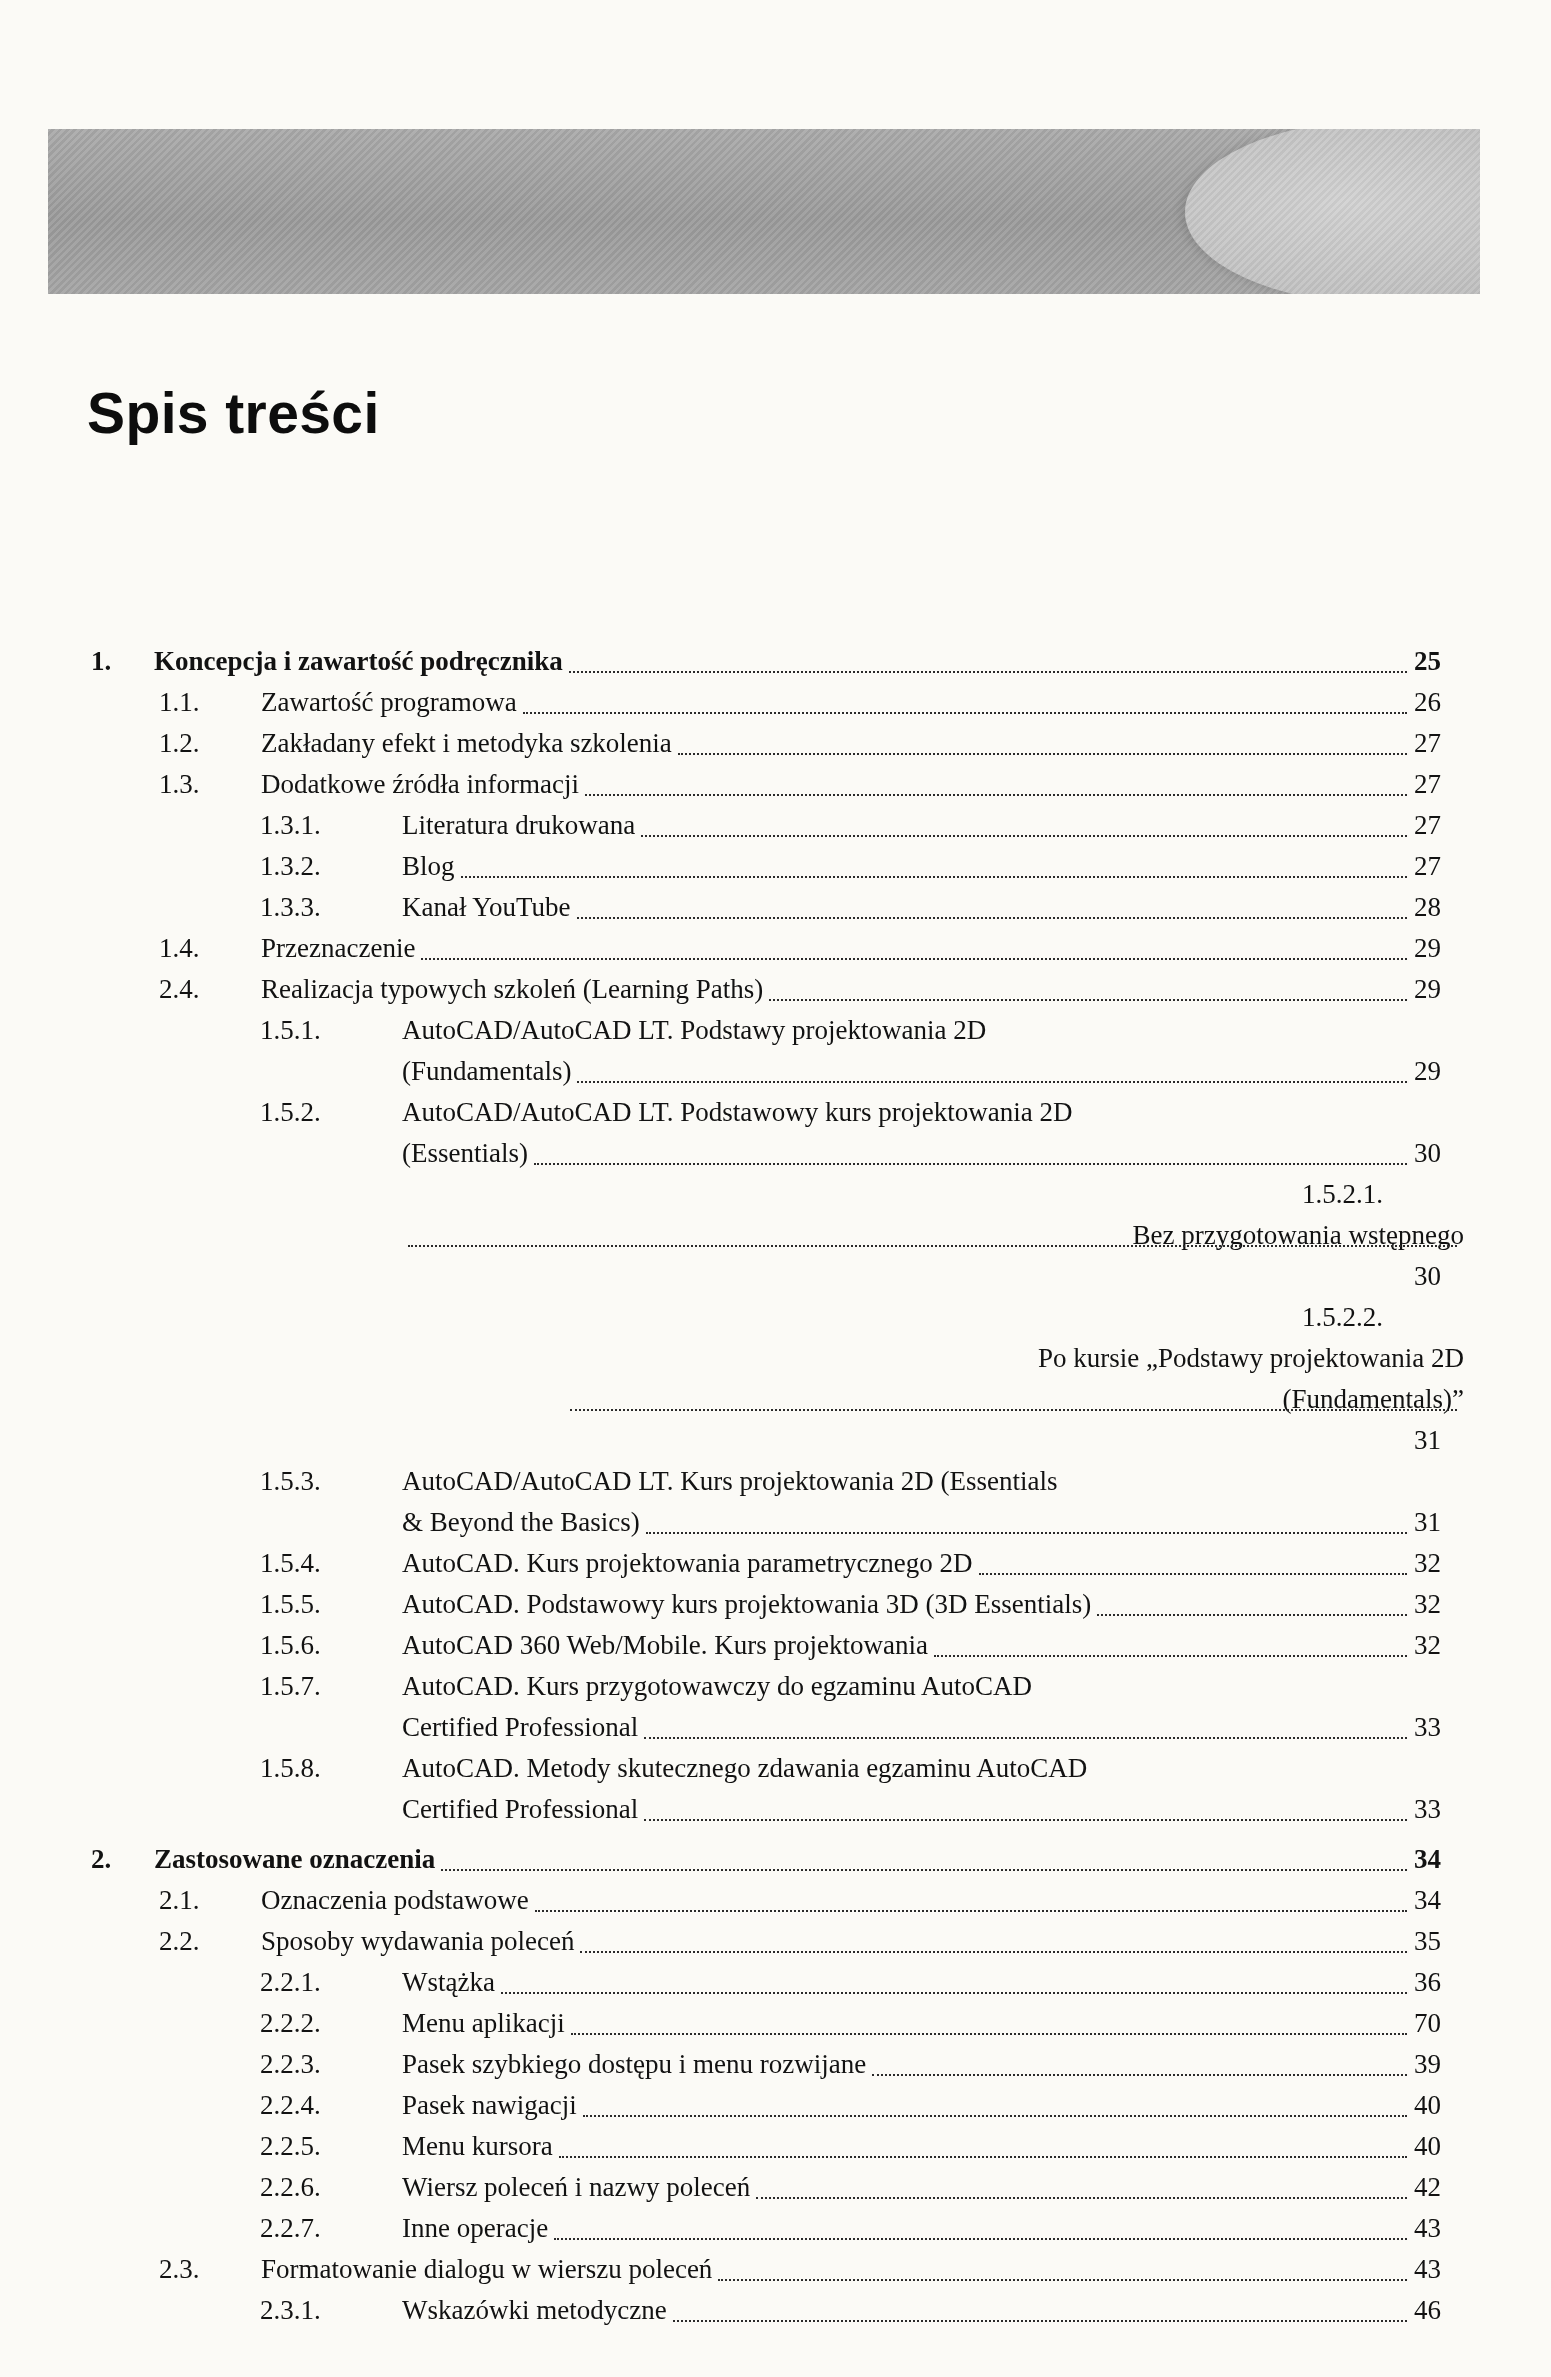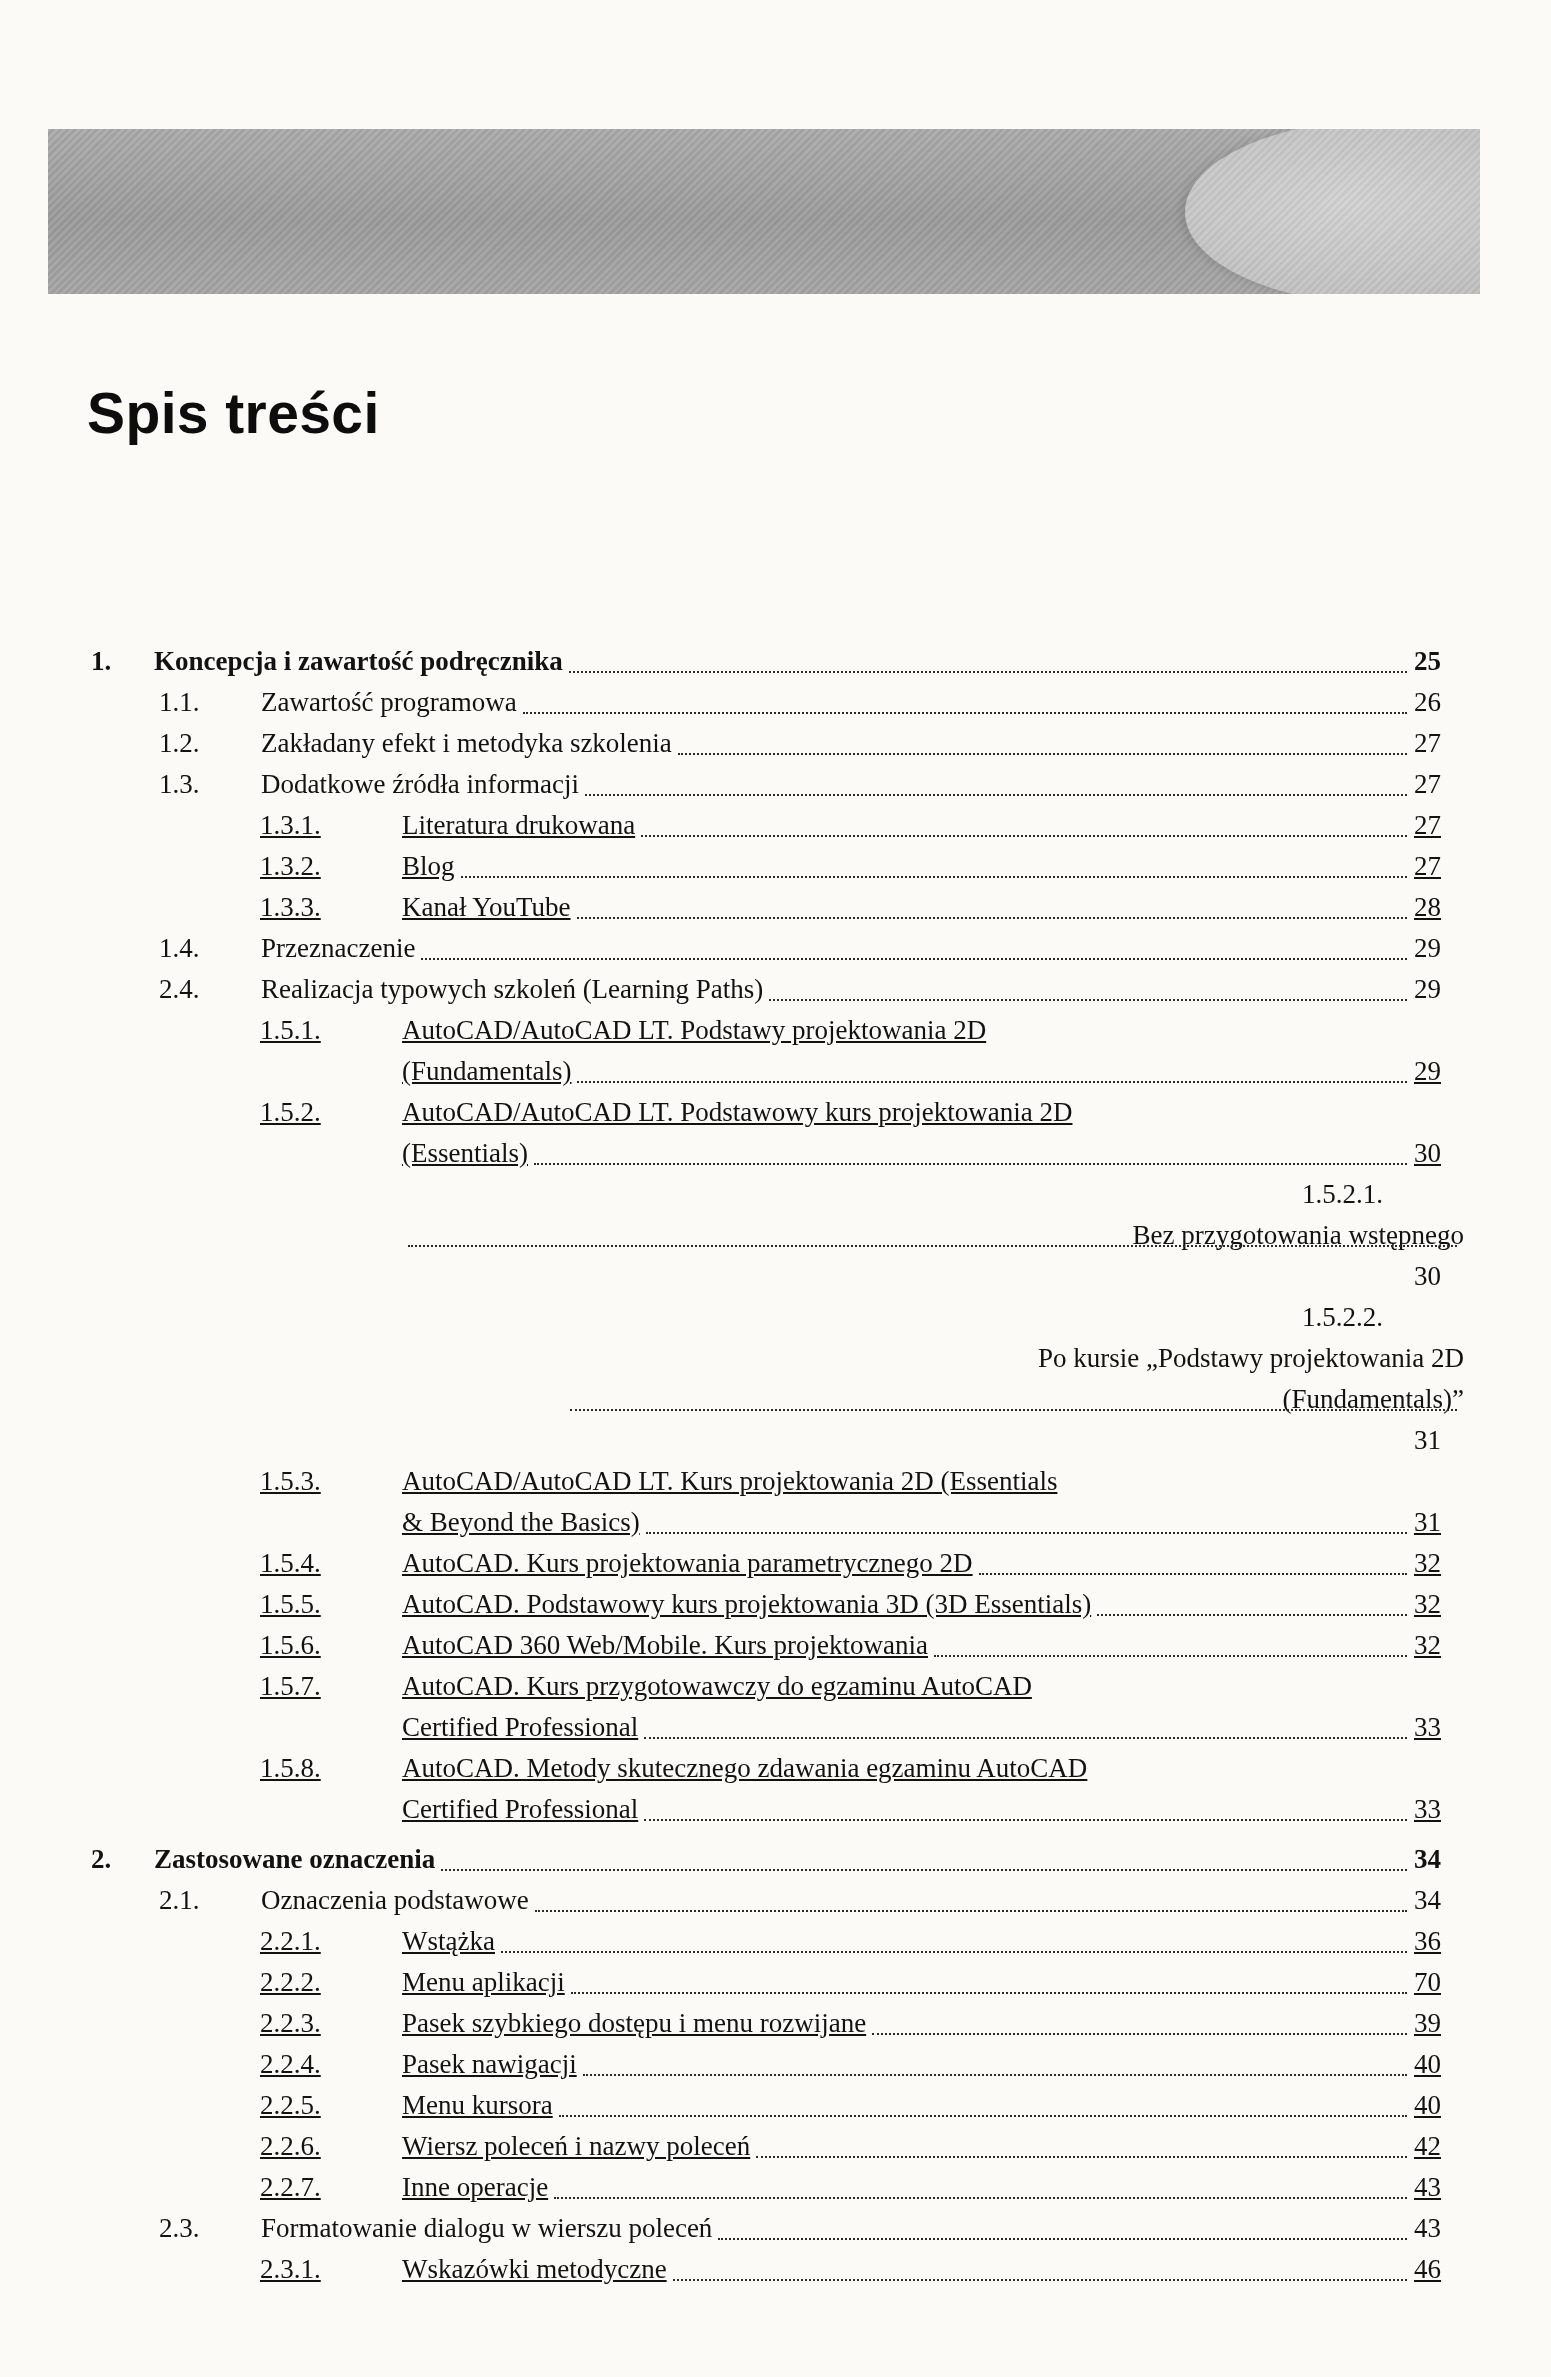--- a/index.html
+++ b/index.html
@@ -69,21 +69,21 @@
     line-height: 41px;
     white-space: nowrap;
   }
   .toc-row.level-1 { font-weight: 700; }
   .toc-row.level-1:not(:first-child) { margin-top: 8.7px; }
 
   .num { flex: 0 0 auto; }
   .level-1 > .num { width: 63px; }
   .level-2 { padding-left: 68px; font-family: Liberation Serif, serif; }
   .level-2 > .num { width: 102px; }
-  .level-3 { padding-left: 169px; text-decoration: underline; }
+  .level-3 { padding-left: 169px; }
   .level-3 > .num { width: 142px; }
   .level-4 { padding-left: 311px; flex-direction: column; }
   .level-4 > .num { width: 162px; }
 
   
   .toc-row.cont.level-3 { padding-left: 311px; }
   .toc-row.cont.level-4 { padding-left: 473px; }
 
   .txt { flex: 0 0 auto; text-align: center; }
   .leader {
@@ -256,20 +256,26 @@
         <span class="txt">Zastosowane oznaczenia</span>
         <span class="leader"></span>
         <span class="pg">34</span>
       </div>
       <div class="toc-row level-2">
         <span class="num">2.1.</span>
         <span class="txt">Oznaczenia podstawowe</span>
         <span class="leader"></span>
         <span class="pg">34</span>
       </div>
+      <div class="toc-row level-2">
+        <span class="num">2.2.</span>
+        <span class="txt">Sposoby wydawania poleceń</span>
+        <span class="leader"></span>
+        <span class="pg">35</span>
+      </div>
       <div class="toc-row level-3">
         <span class="num">2.2.1.</span>
         <span class="txt">Wstążka</span>
         <span class="leader"></span>
         <span class="pg">36</span>
       </div>
       <div class="toc-row level-3">
         <span class="num">2.2.2.</span>
         <span class="txt">Menu aplikacji</span>
         <span class="leader"></span>

